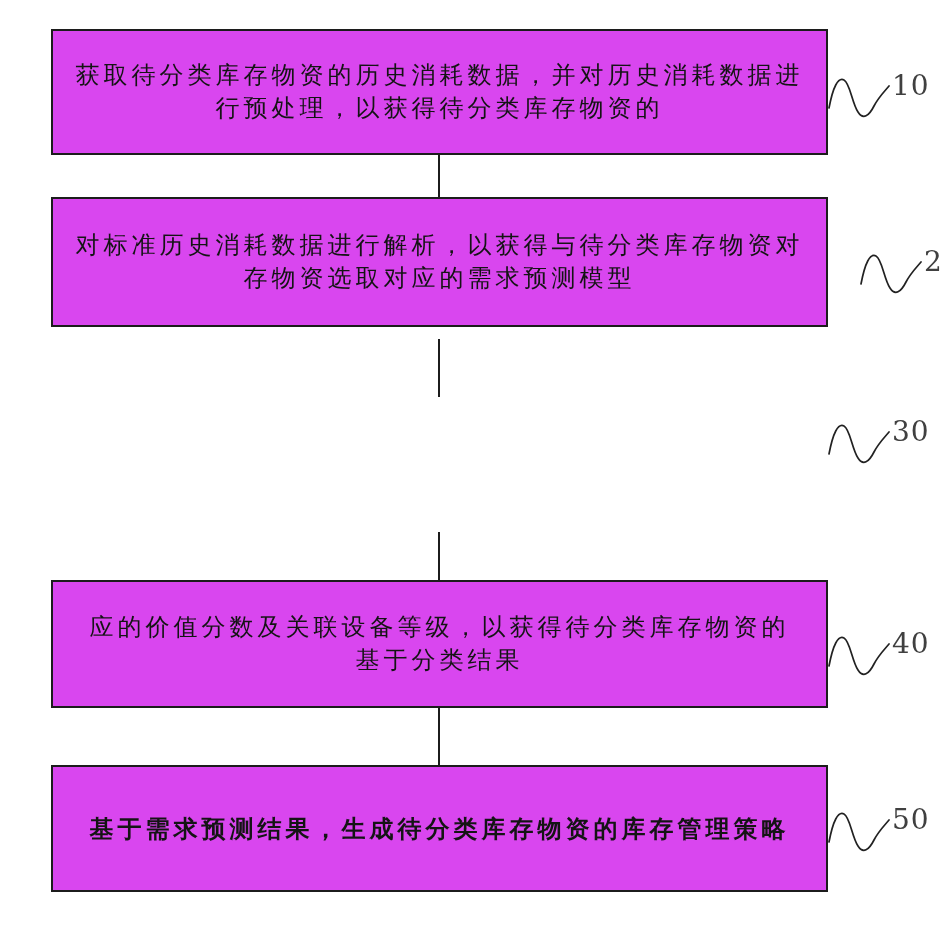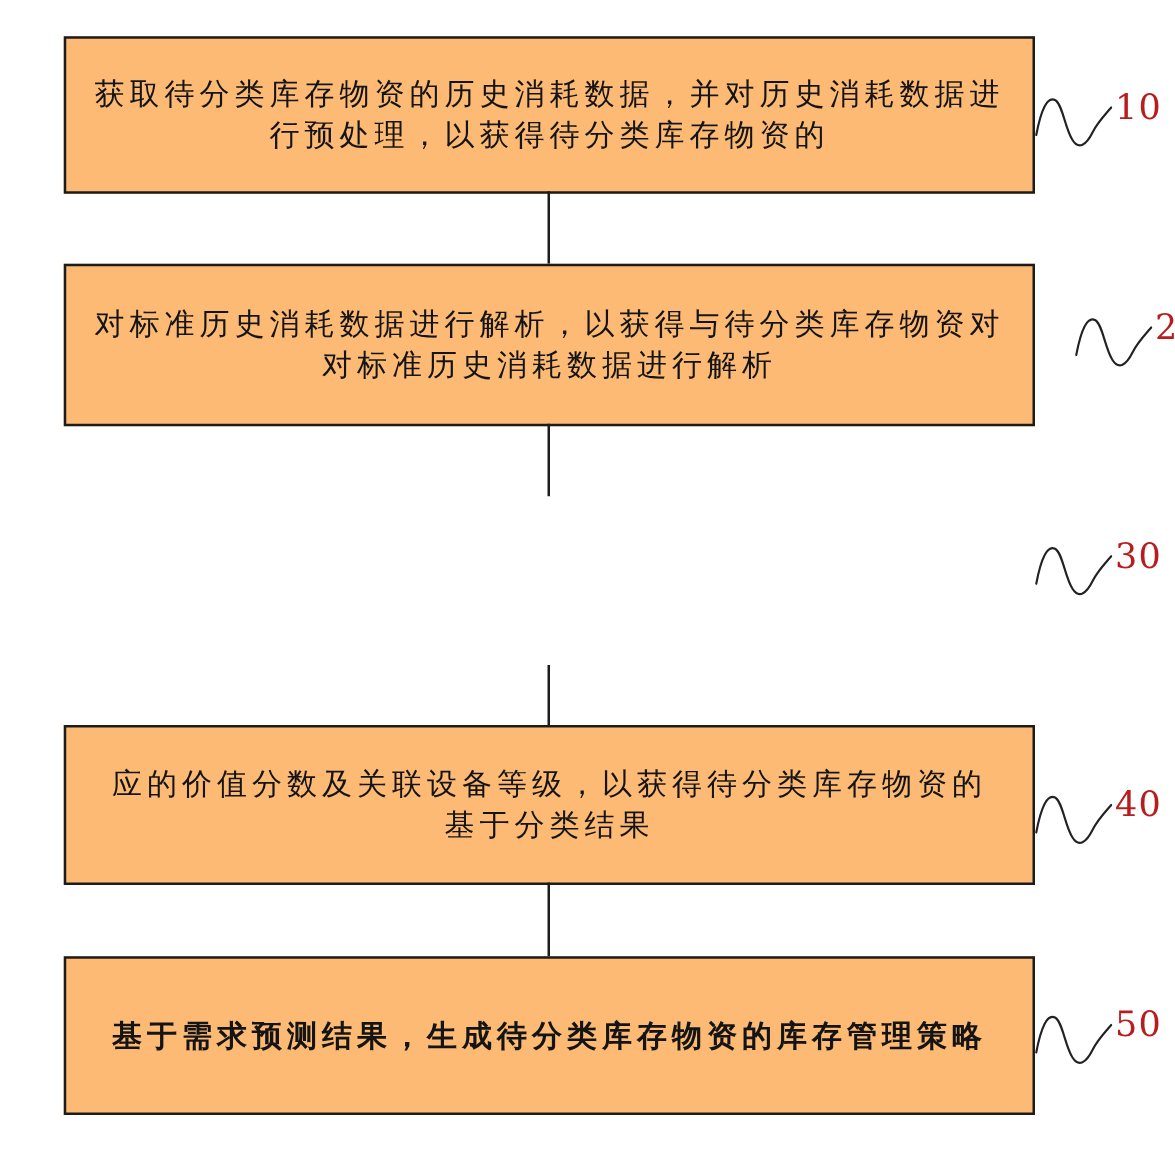--- a/index.html
+++ b/index.html
@@ -16,21 +16,21 @@
     height: 930px;
     background: #ffffff;
     font-family: "DejaVu Serif", "Liberation Serif", serif;
     color: #111111;
   }
   .box {
     position: absolute;
     left: 51px;
     width: 773px;
     border: 2px solid #1c1c1c;
-    background: #fdba74;
+    background: #d946ef;
     display: flex;
     align-items: center;
     justify-content: center;
   }
   .box-text {
     width: 100%;
     text-align: center;
     font-size: 24px;
     line-height: 33px;
     letter-spacing: 4px;
@@ -52,42 +52,42 @@
     position: absolute;
     left: 0;
     top: 0;
   }
   .ref-num {
     position: absolute;
     left: 64px;
     top: -3px;
     font-size: 28px;
     letter-spacing: 1px;
-    color: #b91c1c;
+    color: #404040;
     white-space: nowrap;
   }
 </style>
 </head>
 <body>
 
 <div class="canvas">
 
   <div class="box" style="top:29px;height:122px;">
     <div class="box-text">
       <div>获取待分类库存物资的历史消耗数据，并对历史消耗数据进</div>
       <div>行预处理，以获得待分类库存物资的</div>
     </div>
   </div>
 
   <div class="connector" style="top:153px;height:58px;"></div>
 
-  <div class="box" style="top:211px;height:126px;justify-content:flex-end;">
+  <div class="box" style="top:197px;height:126px;justify-content:flex-end;">
     <div class="box-text">
       <div>对标准历史消耗数据进行解析，以获得与待分类库存物资对</div>
-      <div>对标准历史消耗数据进行解析</div>
+      <div>存物资选取对应的需求预测模型</div>
     </div>
   </div>
 
   <div class="connector" style="top:339px;height:58px;"></div>
 
 
   <div class="connector" style="top:532px;height:50px;"></div>
 
   <div class="box" style="top:580px;height:124px;">
     <div class="box-text">
@@ -111,21 +111,21 @@
     <span class="ref-num">10</span>
   </div>
 
   <div class="ref" style="top:248px;margin-left:32px;">
     <svg width="62" height="50" viewBox="0 0 62 50">
       <path d="M1,36 C5,15 10,5 16,8 C22,11 24,31 30,40 C35,48 41,44 46,34 C50,26 55,21 61,14" fill="none" stroke="#222222" stroke-width="1.7" stroke-linecap="round"></path>
     </svg>
     <span class="ref-num">20</span>
   </div>
 
-  <div class="ref" style="top:431px;">
+  <div class="ref" style="top:418px;">
     <svg width="62" height="50" viewBox="0 0 62 50">
       <path d="M1,36 C5,15 10,5 16,8 C22,11 24,31 30,40 C35,48 41,44 46,34 C50,26 55,21 61,14" fill="none" stroke="#222222" stroke-width="1.7" stroke-linecap="round"></path>
     </svg>
     <span class="ref-num">30</span>
   </div>
 
   <div class="ref" style="top:630px;padding-left:12px;">
     <svg width="62" height="50" viewBox="0 0 62 50">
       <path d="M1,36 C5,15 10,5 16,8 C22,11 24,31 30,40 C35,48 41,44 46,34 C50,26 55,21 61,14" fill="none" stroke="#222222" stroke-width="1.7" stroke-linecap="round"></path>
     </svg>

